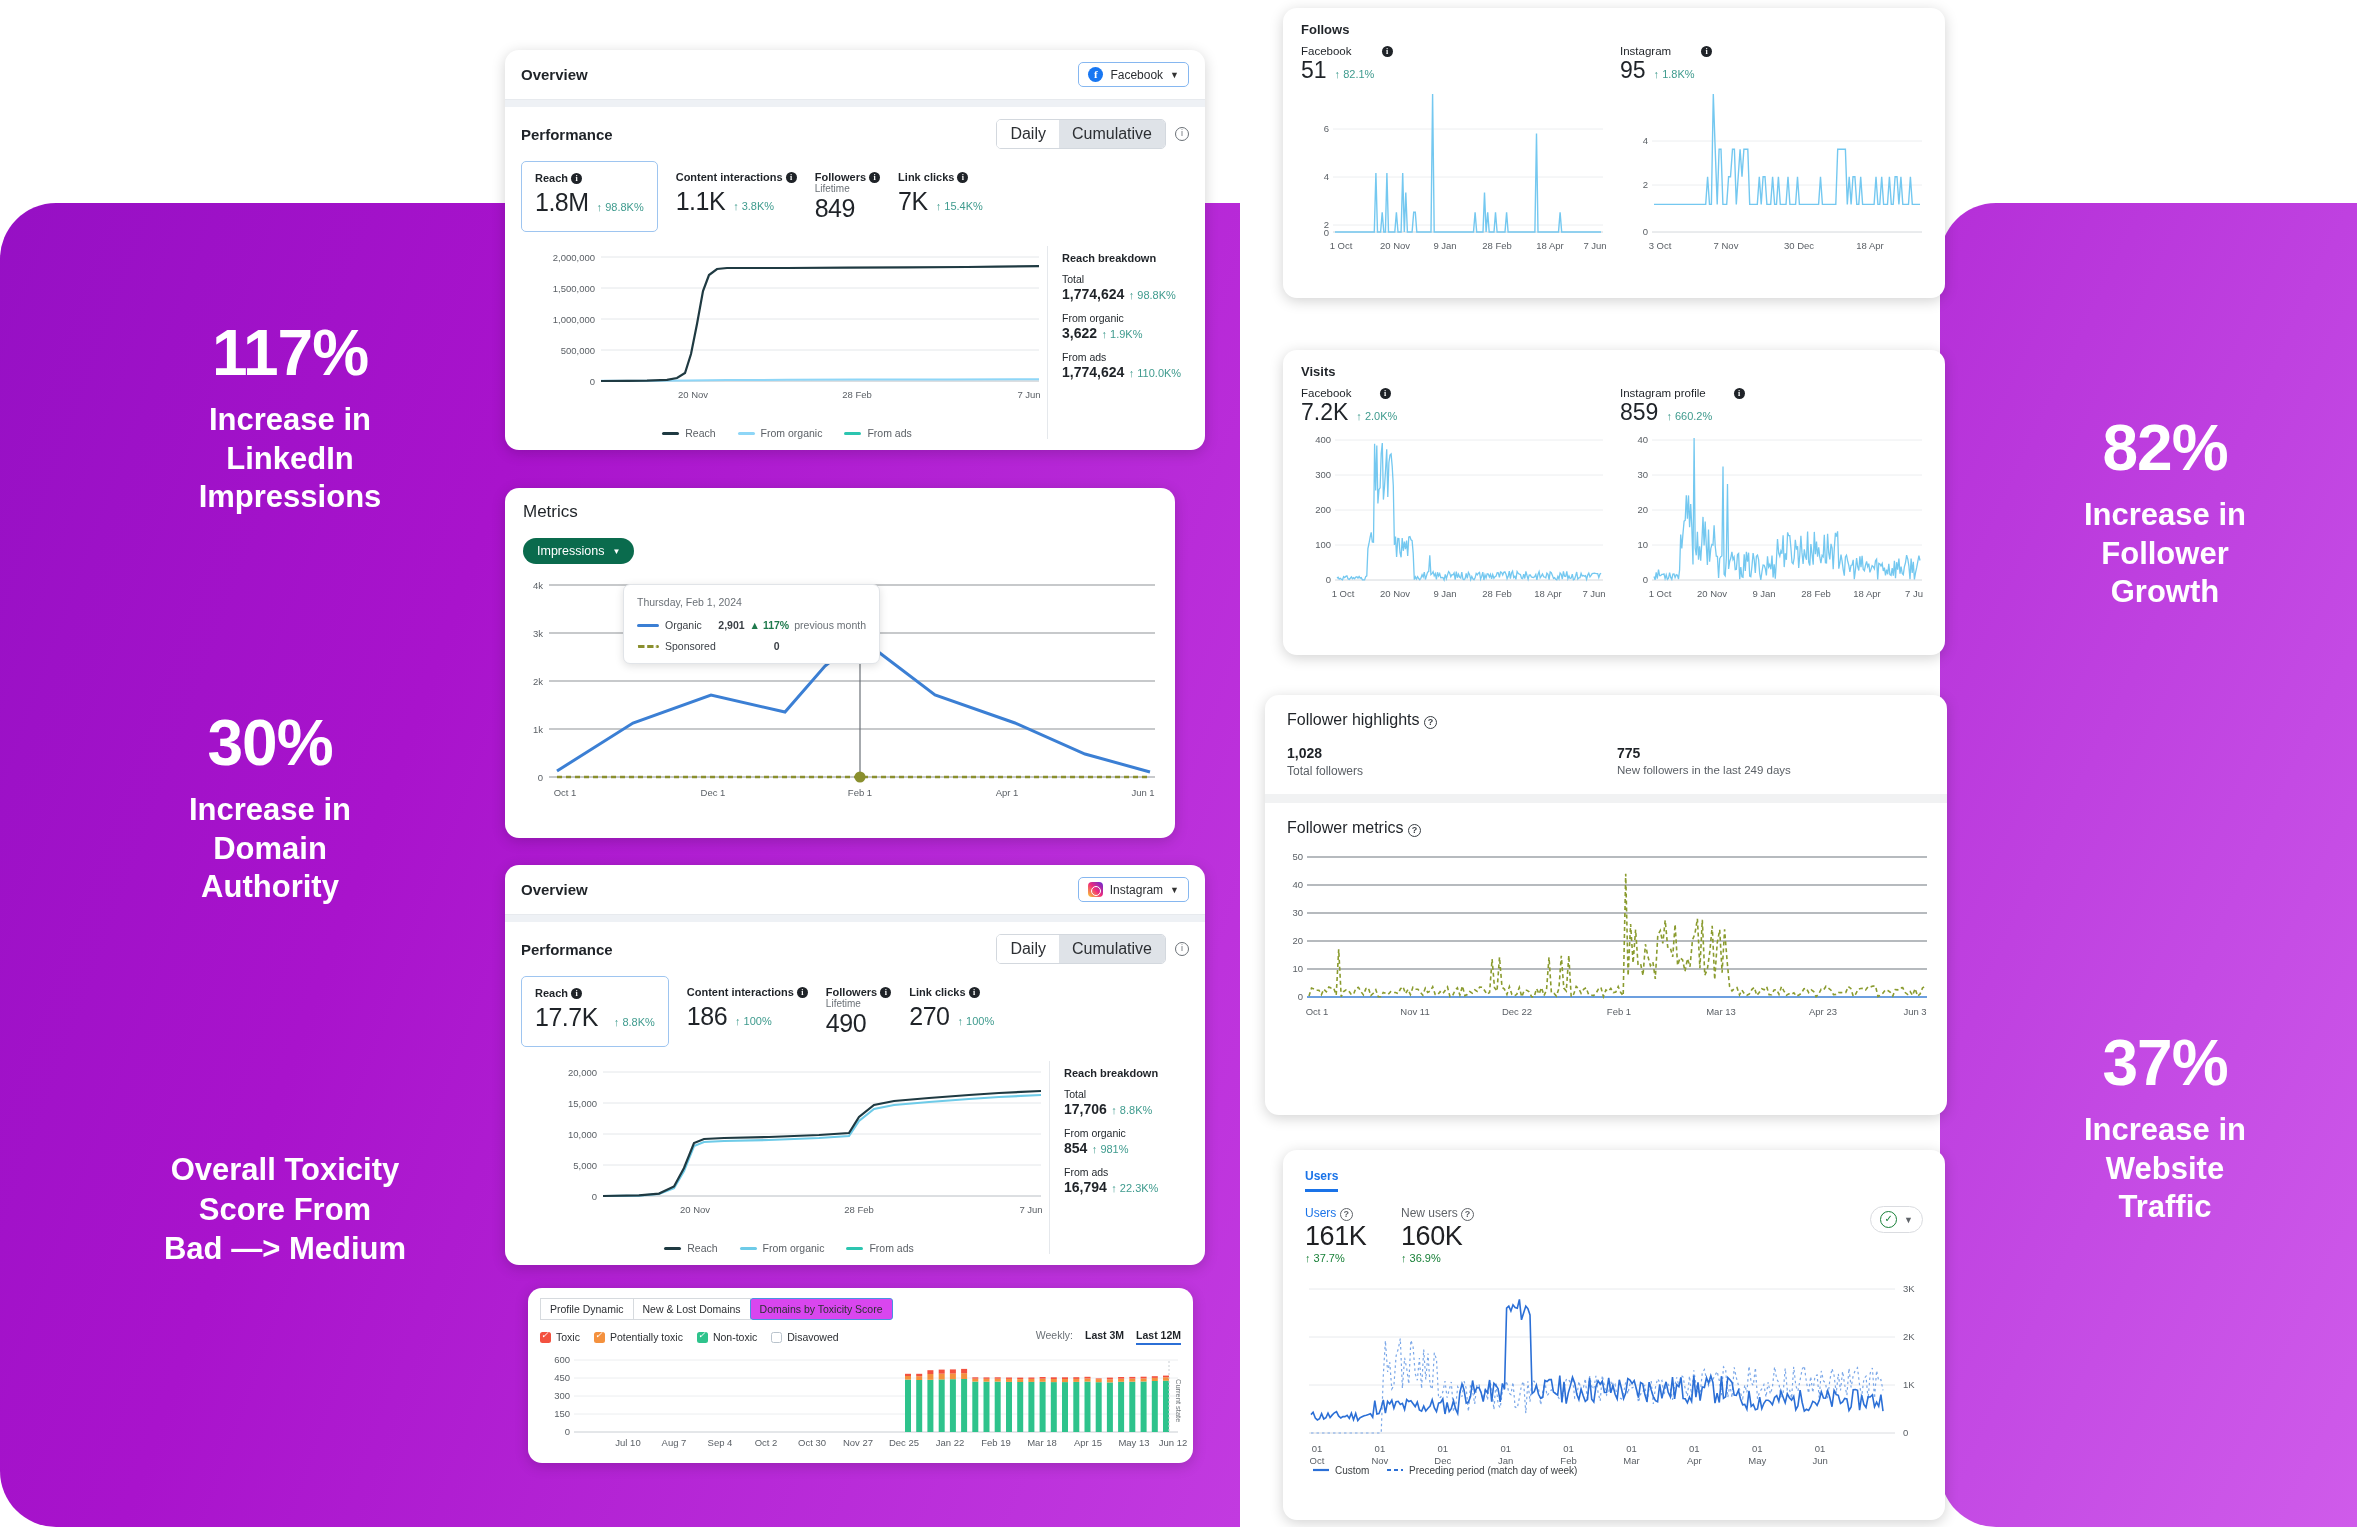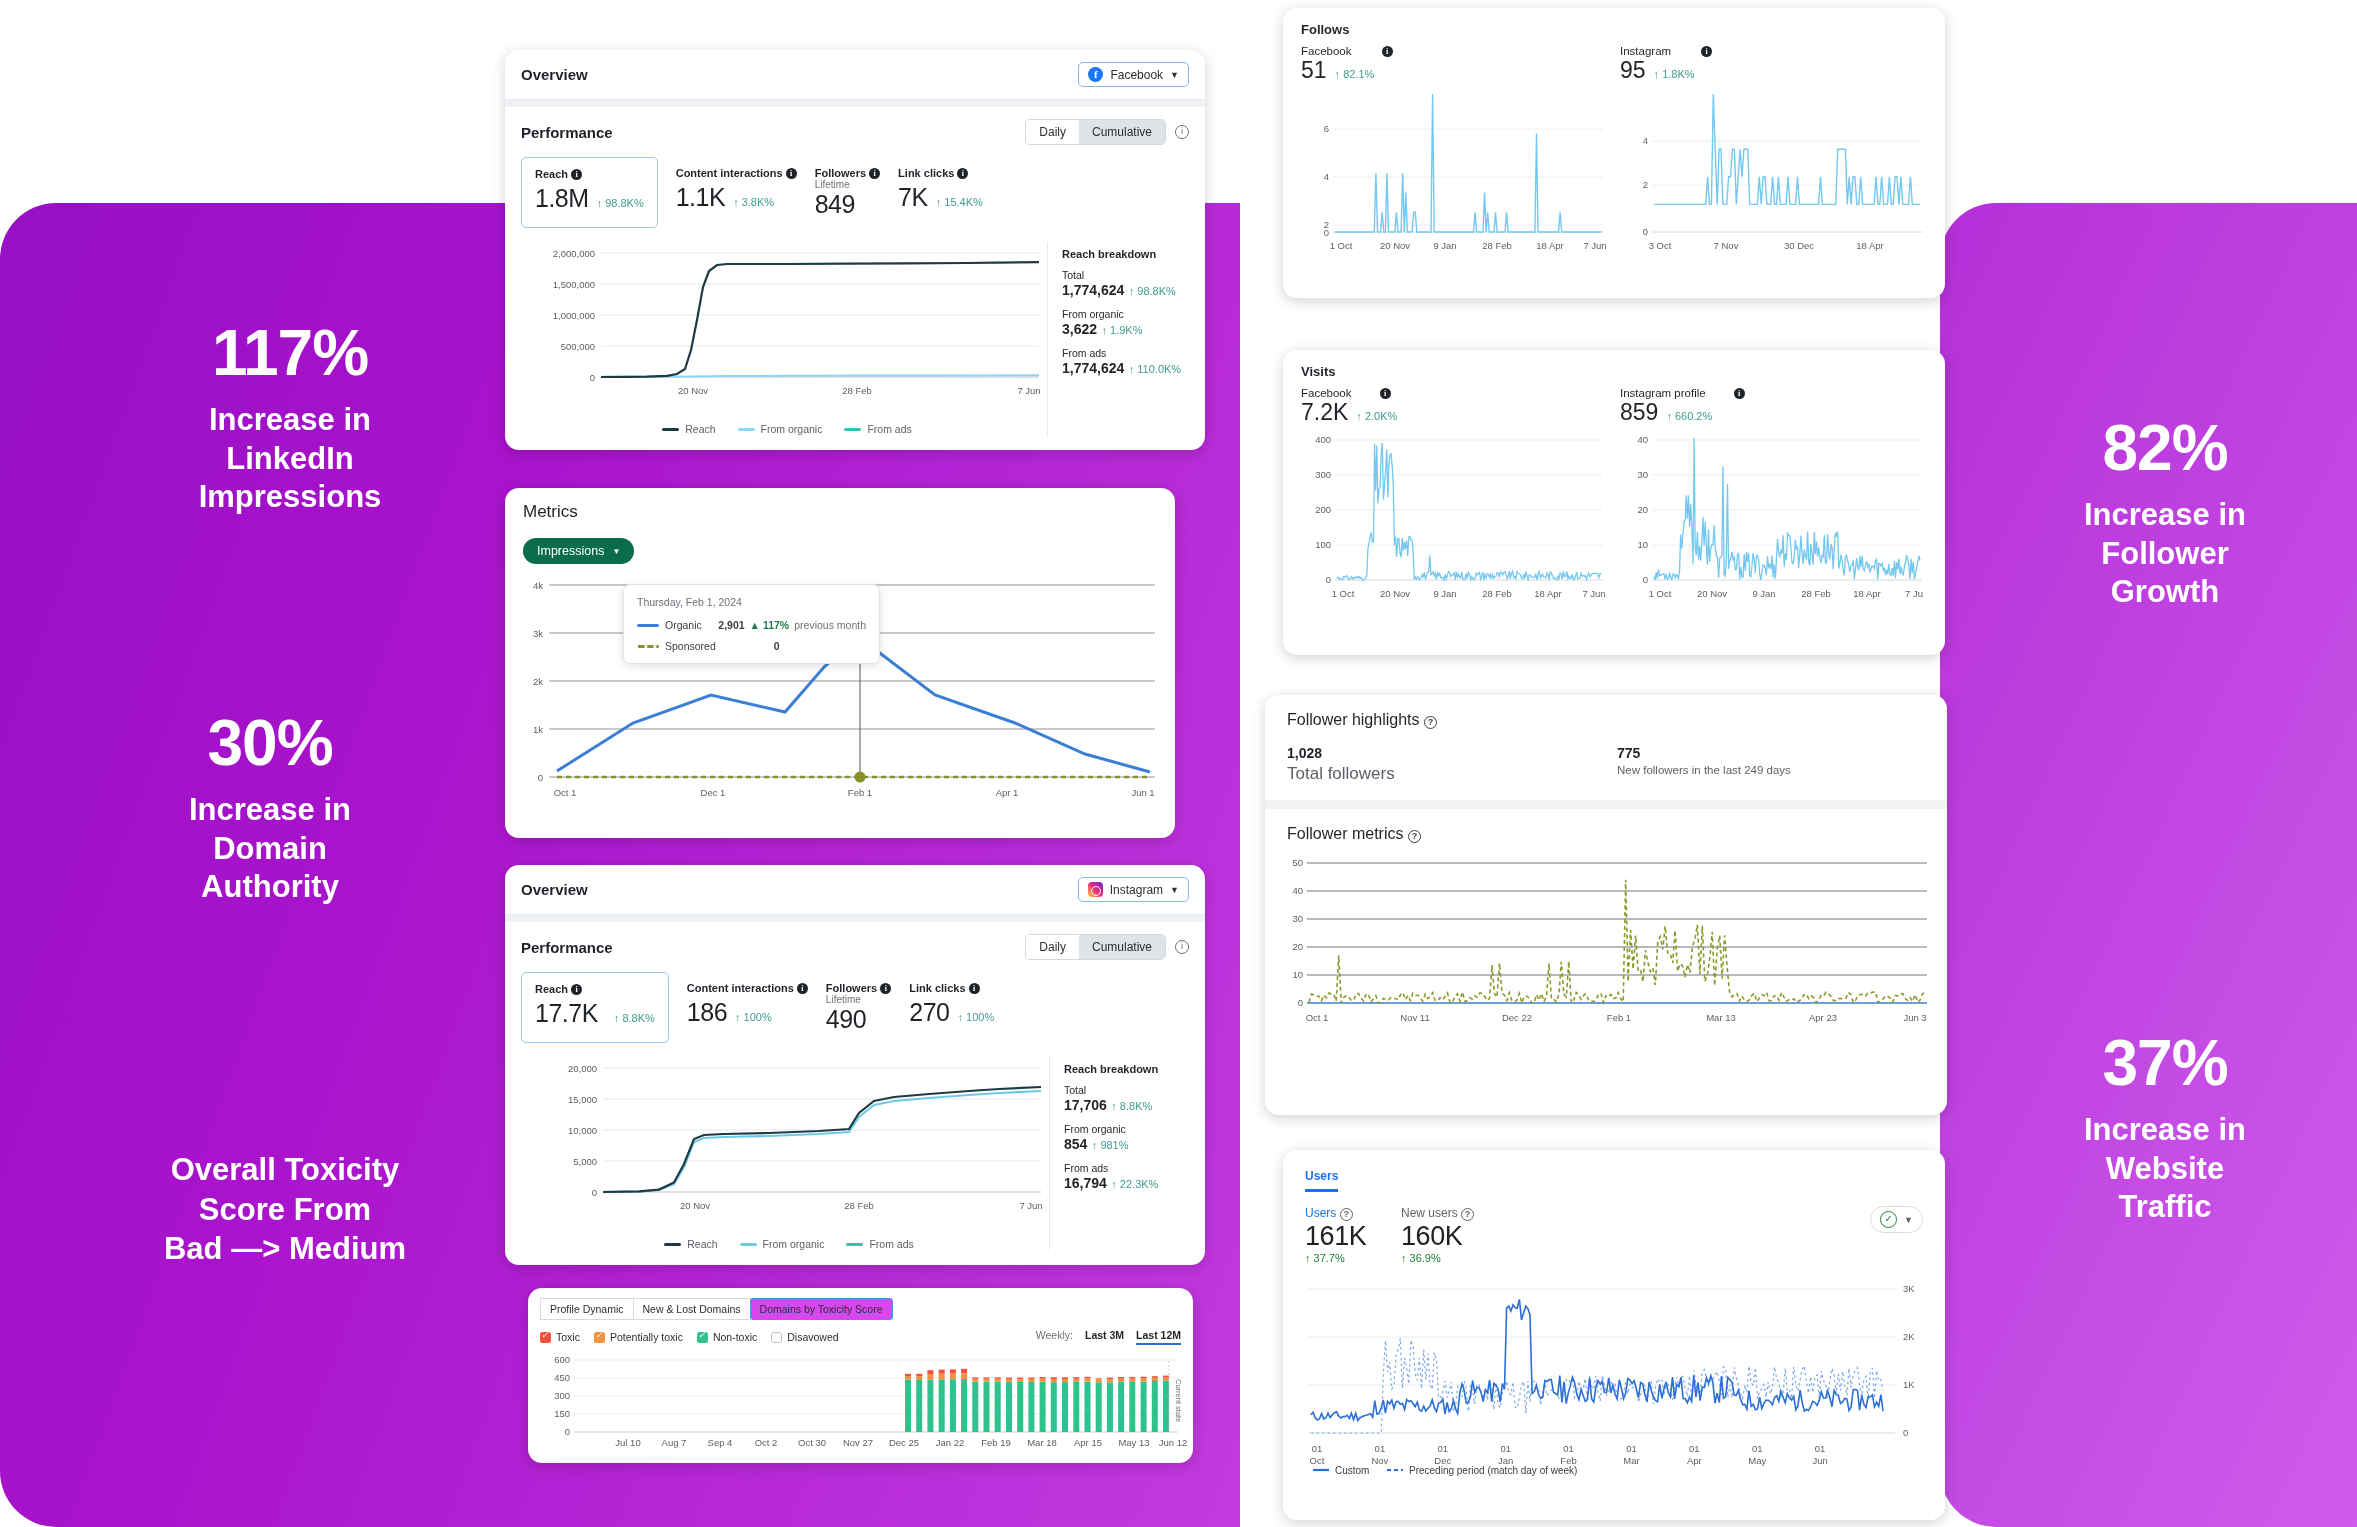--- a/index.html
+++ b/index.html
@@ -51,21 +51,21 @@
   }
   .fb-ic { width: 15px; height: 15px; border-radius: 50%; background: #1877f2;
            color: #fff; font-size: 11px; font-weight: 700; text-align: center; line-height: 15px; font-family: "Liberation Serif", serif;}
   .ig-ic { width: 15px; height: 15px; border-radius: 4px;
            background: linear-gradient(45deg,#f9ce34,#ee2a7b,#6228d7);
            position: relative; }
   .ig-ic::after { content:""; position:absolute; left:3.5px; top:3.5px; width:8px; height:8px;
            border:1.6px solid #fff; border-radius:50%; }
   .caret { font-size: 9px; color: #333; }
   .seg { display: flex; border: 1px solid #d3d8de; border-radius: 5px; overflow: hidden; }
-  .seg div { padding: 5px 13px; font-size: 12px; color: #2c2f33; background: #fff; }
+  .seg div { padding: 5px 13px; font-size: 16px; color: #2c2f33; background: #fff; }
   .seg div.on { background: #dfe3e8; }
   .info-dot { display: inline-block; width: 11px; height: 11px; border-radius: 50%;
               background: #1f2328; color: #fff; font-size: 8px; font-weight: 700;
               line-height: 11px; text-align: center; vertical-align: 1px;
               font-family: "Liberation Serif", serif; }
   .q-dot { display:inline-block; width:13px; height:13px; border-radius:50%;
            border:1.5px solid #3a3f45; color:#3a3f45; font-size:9px; font-weight:700;
            line-height:10px; text-align:center; }
   .kpi-label { font-size: 11px; font-weight: 600; color: #1f2328; white-space: nowrap; }
   .kpi-val { font-size: 25px; font-weight: 300; color: #1f2328; letter-spacing: -.5px; }
@@ -695,21 +695,21 @@
 
 <div class="card" style="left:1265px; top:695px; width:682px; height:420px;">
   <div style="padding:16px 22px 0;">
     <div style="font-size:16px;color:#1f2328;">
       <span>Follower highlights</span>
       <span class="q-dot">?</span>
     </div>
     <div style="display:flex;margin-top:16px;">
       <div style="width:330px;">
         <div style="font-size:14px;font-weight:600;color:#1f2328;">1,028</div>
-        <div style="font-size:17px;color:#5b6066;margin-top:3px;">Total followers</div>
+        <div style="font-size:12px;color:#5b6066;margin-top:3px;">Total followers</div>
       </div>
       <div>
         <div style="font-size:14px;font-weight:600;color:#1f2328;">775</div>
         <div style="font-size:11.5px;color:#5b6066;margin-top:3px;">New followers in the last 249 days</div>
       </div>
     </div>
   </div>
   <div style="height:9px;background:#f1f2f3;margin-top:16px;"></div>
   <div style="padding:16px 22px 0;">
     <div style="font-size:16px;color:#1f2328;">

